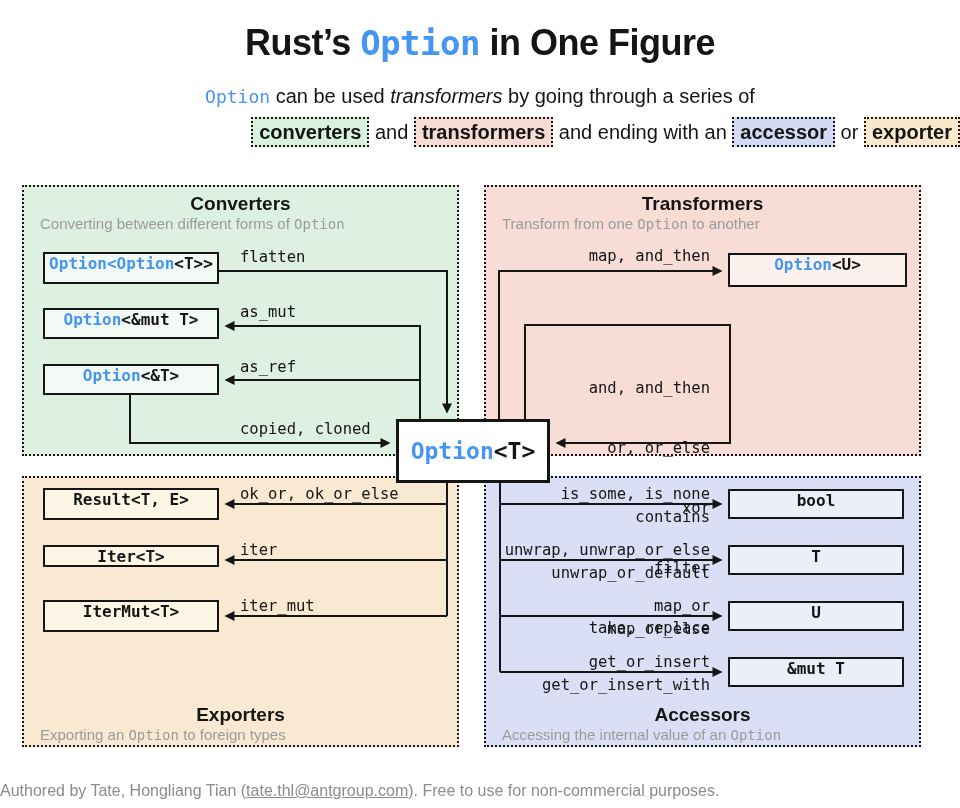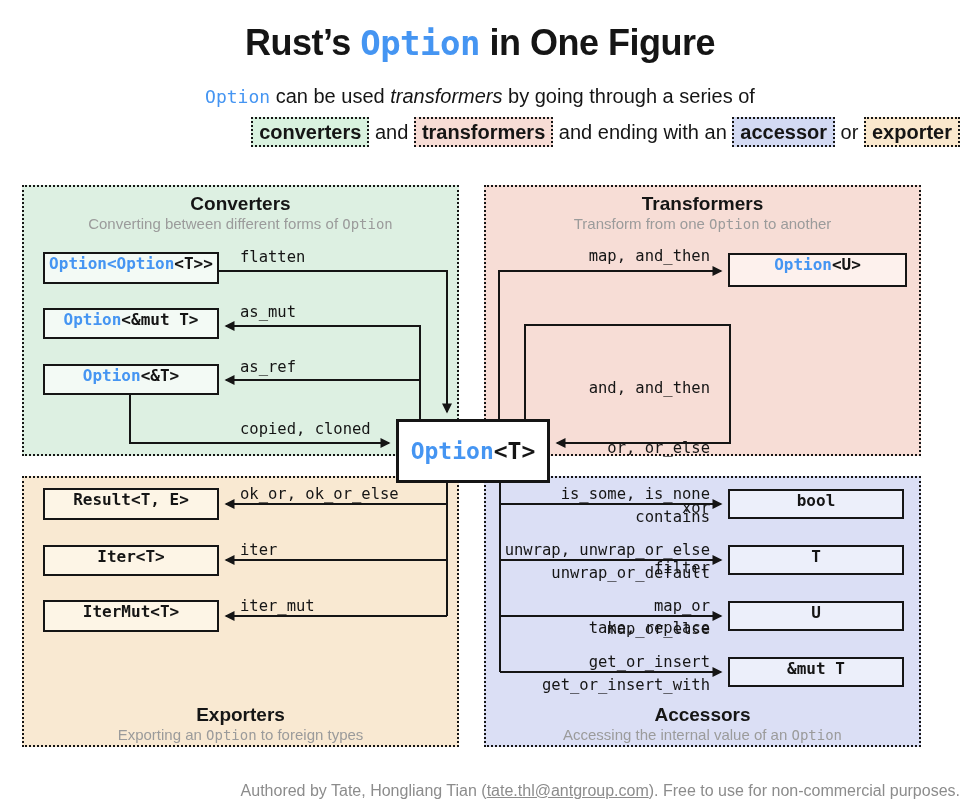--- a/index.html
+++ b/index.html
@@ -18,21 +18,21 @@
   .title .code{font-family:"DejaVu Sans Mono",monospace;font-weight:bold;color:var(--blue);font-size:34px}
 
   .sub1{position:absolute;top:85px;left:0;width:100%;text-align:center;font-size:20px;white-space:pre}
   .sub1 .code{font-family:"DejaVu Sans Mono",monospace;color:var(--blue);font-size:18px}
   .sub2{position:absolute;top:121px;left:0;width:100%;text-align:right;font-size:20px;white-space:pre}
   .hl{font-weight:bold;border:2px dotted var(--ink);padding:2px 6px}
   .hl-g{background:#d9f2df}.hl-p{background:#f7dcd5}.hl-v{background:#d3daf3}.hl-o{background:#fae8cd}
 
   .quad{position:absolute;border:2px dotted var(--ink);z-index:1}
   .q-title{position:absolute;left:0;width:100%;text-align:center;font-size:19px;font-weight:bold}
-  .q-sub{position:absolute;left:0;width:100%;text-align:center;font-size:15px;color:var(--gray);white-space:pre}
+  .q-sub{position:absolute;left:16px;width:100%;font-size:15px;color:var(--gray);white-space:pre}
   .q-sub .code{font-family:"DejaVu Sans Mono",monospace;font-size:14px;color:var(--gray)}
 
   .box{position:absolute;border:2px solid var(--ink);display:flex;align-items:flex-start;justify-content:center;
     font-family:"DejaVu Sans Mono",monospace;font-weight:bold;font-size:16px;color:var(--ink);
     white-space:pre;z-index:3}
   .box .blue{color:var(--blue)}
   .bg-g{background:var(--g-box)}.bg-p{background:var(--p-box)}.bg-o{background:var(--o-box)}.bg-v{background:var(--v-box)}
 
   .center-box{position:absolute;left:396px;top:419px;width:154px;height:64px;background:#fff;
     border:3px solid var(--ink);display:flex;align-items:center;justify-content:center;
@@ -40,21 +40,21 @@
   .center-box .blue{color:var(--blue)}
 
   .lbl{position:absolute;font-family:"DejaVu Sans Mono",monospace;font-size:15.5px;color:var(--ink);
     white-space:pre;z-index:3}
   .r{text-align:right}
   .loop-labels{position:absolute;right:250px;top:338px;text-align:right;z-index:3;
     font-family:"DejaVu Sans Mono",monospace;font-size:15.5px;line-height:20px;white-space:pre}
 
   svg.wires{position:absolute;left:0;top:0;z-index:2;pointer-events:none}
 
-  .footer{position:absolute;top:782px;left:0;width:100%;text-align:right;font-size:16px;color:var(--fgray);white-space:pre}
+  .footer{position:absolute;top:782px;left:0;width:100%;text-align:left;font-size:16px;color:var(--fgray);white-space:pre}
   .footer a{color:var(--fgray);text-decoration:underline}
 </style>
 </head>
 <body>
 
 <div class="page">
 
   <h1 class="title"><span>Rust’s </span><span class="code">Option</span><span> in One Figure</span></h1>
 
   <div class="sub1"><span class="code">Option</span><span> can be used </span><em>transformers</em><span> by going through a series of</span></div>
@@ -120,21 +120,21 @@
     <div>or, or_else</div>
     <div>xor</div>
     <div>filter</div>
     <div>take, replace</div>
   </div>
 
   <div class="lbl" style="left:240px;top:485px">ok_or, ok_or_else</div>
   <div class="lbl" style="left:240px;top:541px">iter</div>
   <div class="lbl" style="left:240px;top:597px">iter_mut</div>
   <div class="box bg-o" style="left:43px;top:488px;width:176px;height:32px"><span>Result&lt;T, E&gt;</span></div>
-  <div class="box bg-o" style="left:43px;top:545px;width:176px;height:31px"><span>Iter&lt;T&gt;</span></div>
+  <div class="box bg-o" style="left:43px;top:545px;width:176px;height:22px"><span>Iter&lt;T&gt;</span></div>
   <div class="box bg-o" style="left:43px;top:600px;width:176px;height:32px"><span>IterMut&lt;T&gt;</span></div>
 
   <div class="lbl r" style="right:250px;top:485px">is_some, is_none</div>
   <div class="lbl r" style="right:250px;top:508px">contains</div>
   <div class="lbl r" style="right:250px;top:541px">unwrap, unwrap_or_else</div>
   <div class="lbl r" style="right:250px;top:564px">unwrap_or_default</div>
   <div class="lbl r" style="right:250px;top:597px">map_or</div>
   <div class="lbl r" style="right:250px;top:620px">map_or_else</div>
   <div class="lbl r" style="right:250px;top:653px">get_or_insert</div>
   <div class="lbl r" style="right:250px;top:676px">get_or_insert_with</div>

